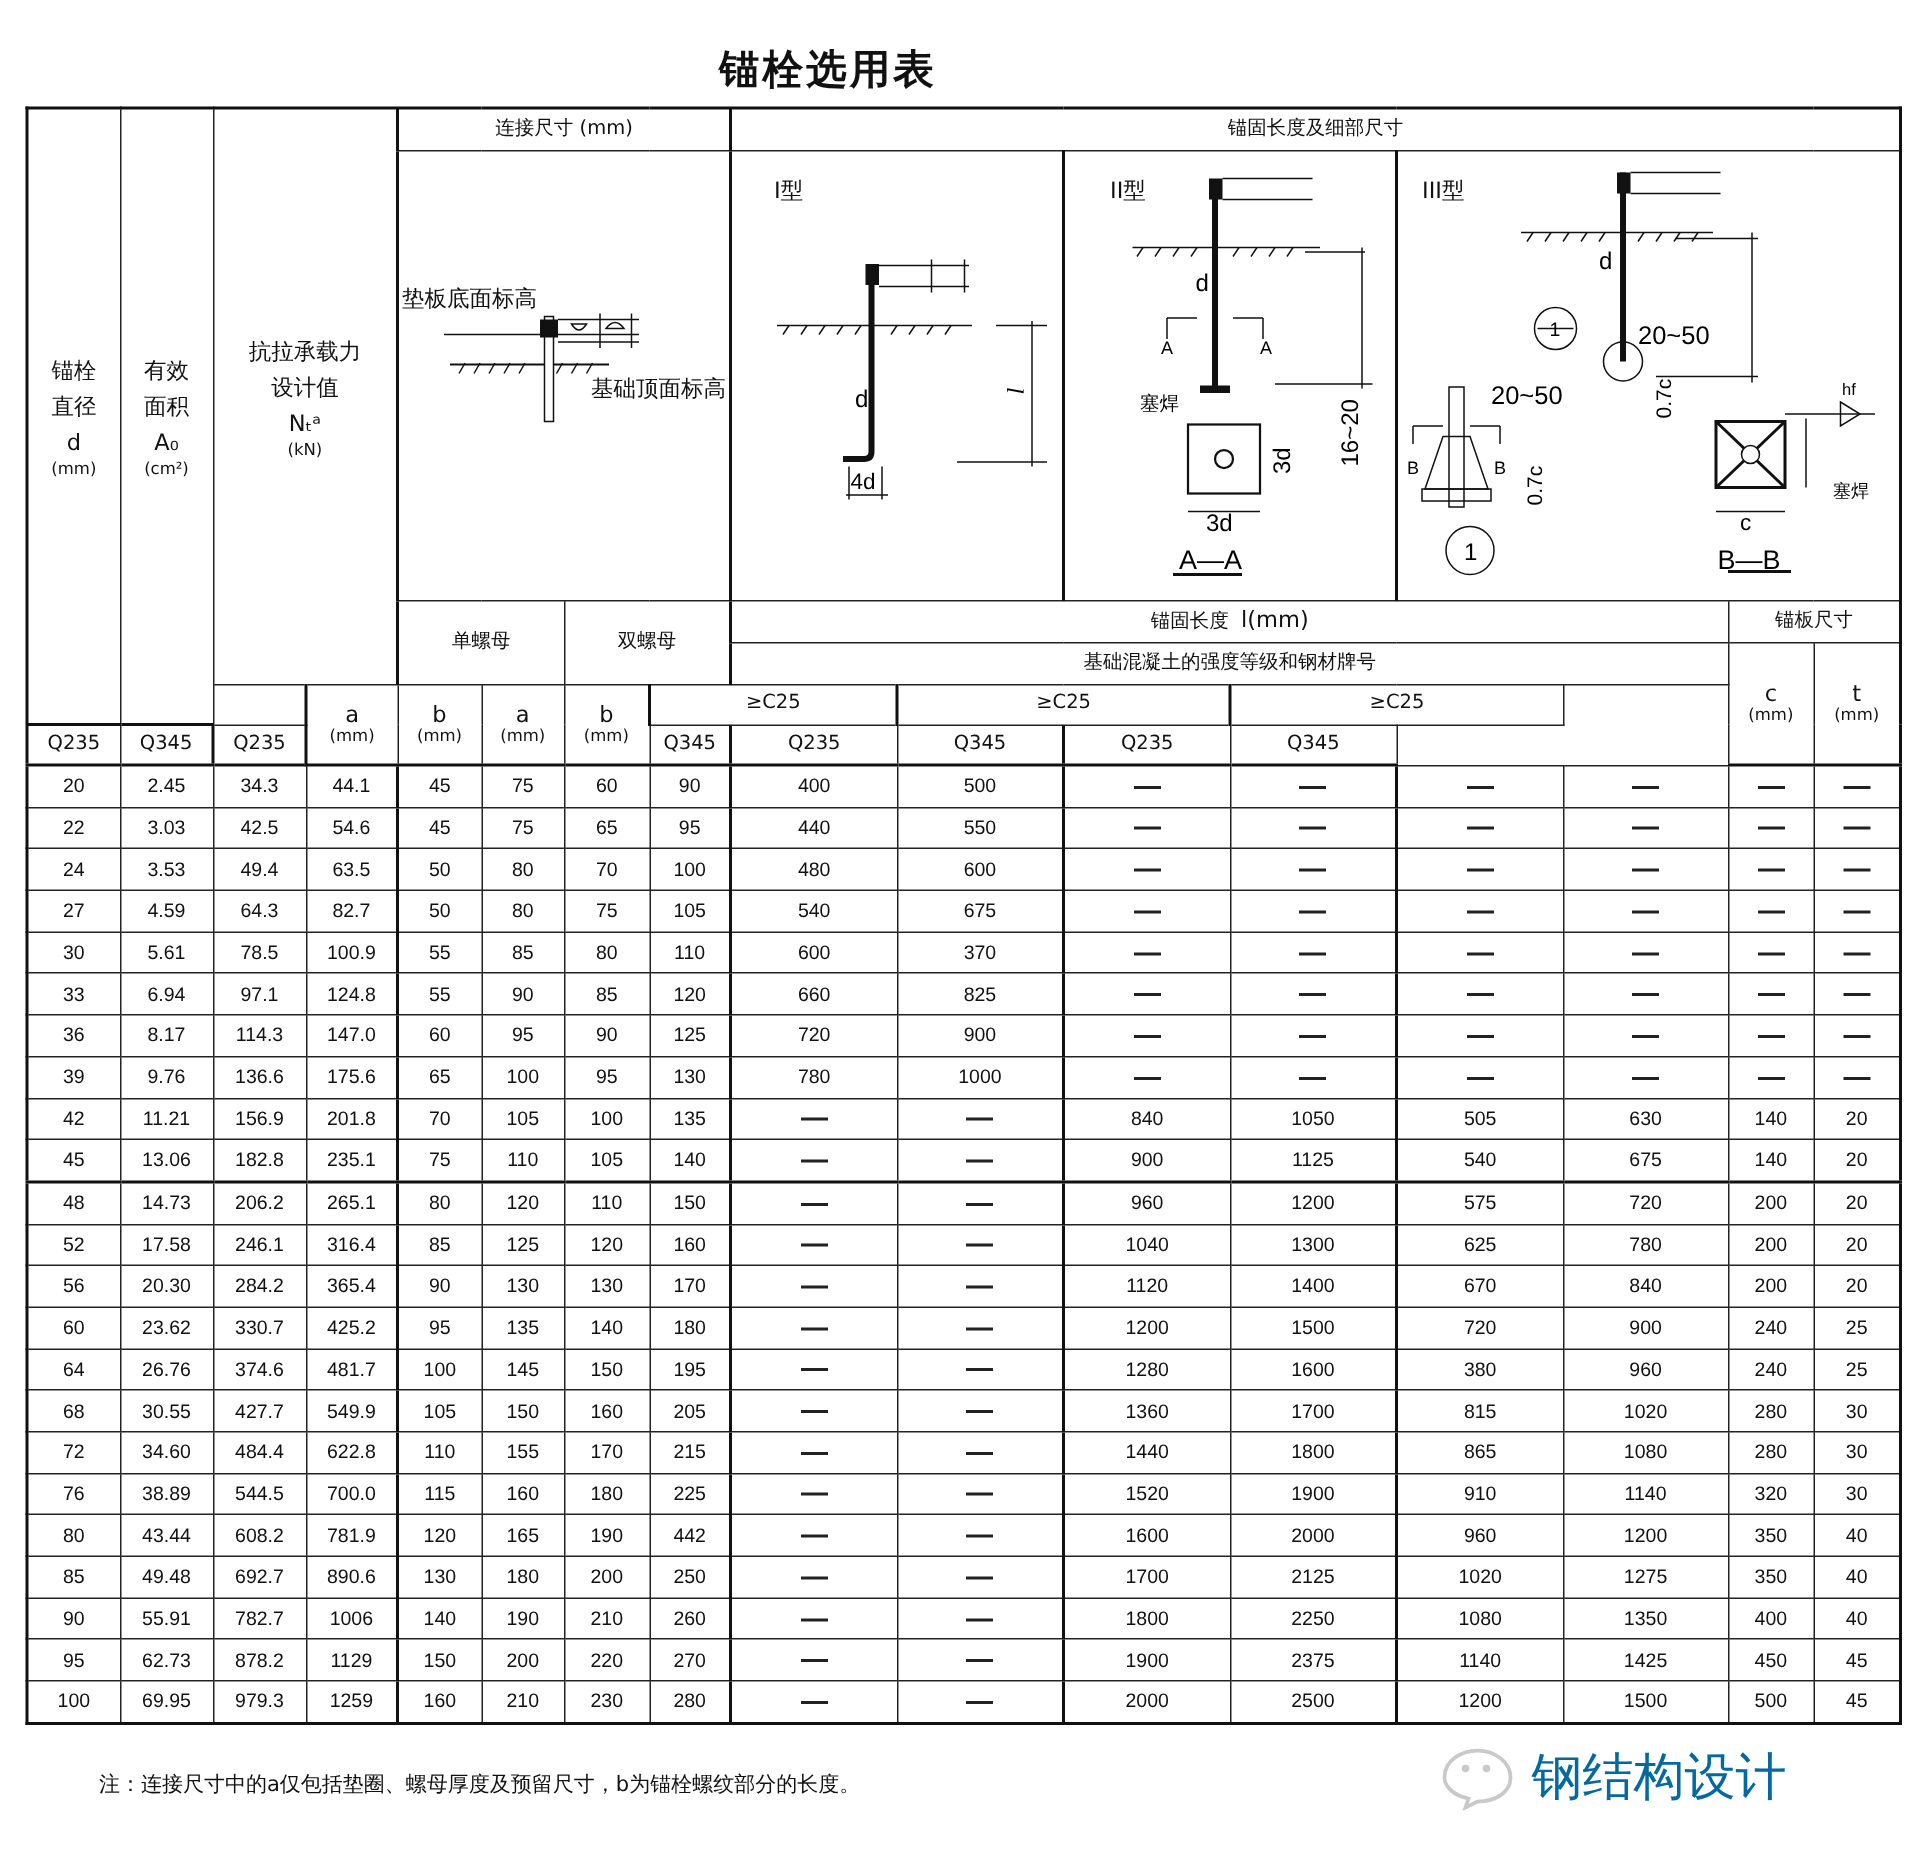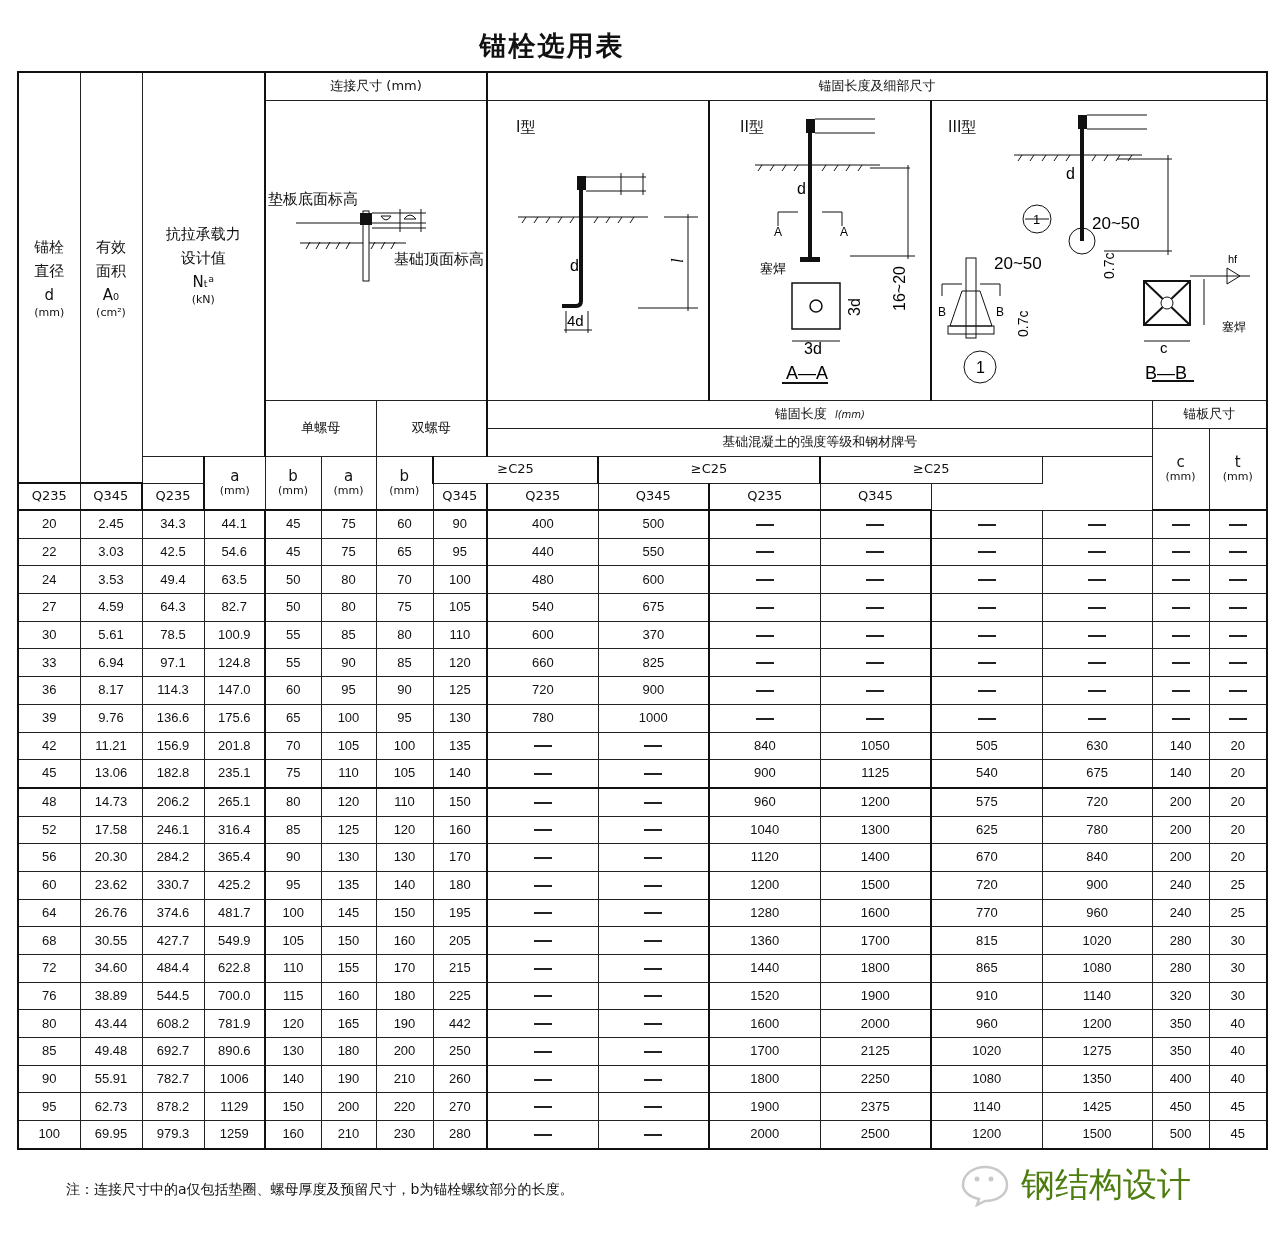--- a/index.html
+++ b/index.html
@@ -11,21 +11,21 @@
   .thick-b{border-bottom:2px solid #111 !important;}
   .hdr{font-size:15px;}
   .unit{font-size:11px;}
   .vtext{font-size:15px;line-height:1.6;}
   tr.data td{height:26.7px;font-size:13px;font-family:"Liberation Sans Narrow","Liberation Sans",sans-serif;}
   .dash{display:inline-block;width:18px;height:2px;background:#222;vertical-align:middle;}
   .diagram{position:relative;height:299px;}
   .diagram svg{position:absolute;left:0;top:0;}
   .dlabel{position:absolute;font-size:15px;}
   .note{position:absolute;left:66px;top:1181px;font-size:14px;}
-  .watermark{position:absolute;left:955px;top:1162px;font-size:34px;color:#4d7c0f;display:flex;align-items:center;gap:6px;justify-content:center;}
+  .watermark{position:absolute;left:955px;top:1162px;font-size:34px;color:#0369a1;display:flex;align-items:center;gap:6px;justify-content:center;}
   .wm-icon{width:60px;height:44px;}
 </style>
 </head>
 <body>
 
 <div class="title">锚栓选用表</div>
 
 <table class="main">
   <colgroup>
     <col style="width:62px">
@@ -229,21 +229,21 @@
             <text x="213" y="278" font-size="18" font-family="Liberation Sans, sans-serif">B—B</text>
             <text x="182" y="178" font-size="14" font-family="Liberation Sans, sans-serif" transform="rotate(-90 182 178)">0.7c</text>
             <text x="96" y="236" font-size="14" font-family="Liberation Sans, sans-serif" transform="rotate(-90 96 236)">0.7c</text>
           </svg>
         </div>
       </td>
     </tr>
     <tr style="height:28px">
       <td colspan="2" rowspan="2" class="thick-l hdr">单螺母</td>
       <td colspan="2" rowspan="2" class="hdr">双螺母</td>
-      <td colspan="6" class="thick-l hdr"><span>锚固长度</span>&nbsp;&nbsp;<span style="font-style:italic;font-size:10px">l(mm)</span></td>
+      <td colspan="6" class="thick-l hdr"><span>锚固长度</span>&nbsp;&nbsp;<span style="font-size:15px">l(mm)</span></td>
       <td colspan="2" class="hdr">锚板尺寸</td>
     </tr>
     <tr style="height:28px">
       <td colspan="6" class="thick-l hdr">基础混凝土的强度等级和钢材牌号</td>
       <td rowspan="3" class="thick-b">
           <div class="hdr">c</div>
           <div class="unit">(mm)</div>
         </td>
       <td rowspan="3" class="thick-b">
           <div class="hdr">t</div>
@@ -542,21 +542,21 @@
         <td>374.6</td>
         <td>481.7</td>
         <td class="thick-l">100</td>
         <td>145</td>
         <td>150</td>
         <td>195</td>
         <td class="thick-l"><span class="dash"></span></td>
         <td><span class="dash"></span></td>
         <td class="thick-l">1280</td>
         <td>1600</td>
-        <td class="thick-l">770</td>
+        <td class="thick-l">380</td>
         <td>960</td>
         <td>240</td>
         <td>25</td>
       </tr>
       <tr class="data">
         <td>68</td>
         <td>30.55</td>
         <td>427.7</td>
         <td>549.9</td>
         <td class="thick-l">105</td>

